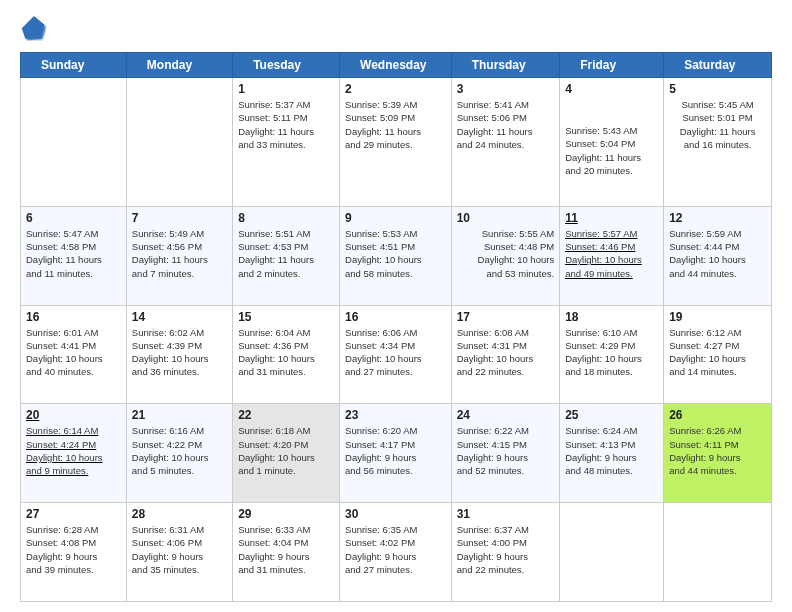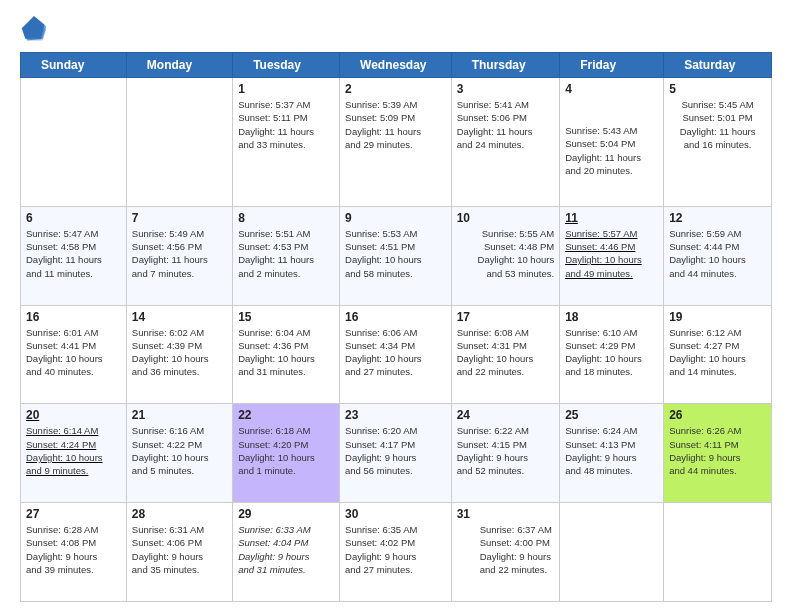--- a/index.html
+++ b/index.html
@@ -280,21 +280,21 @@
 Daylight: 10 hours
 and 9 minutes.</div>
           </td>
           <td style="background: rgb(245, 248, 255);">
             <span class="day-num">21</span>
             <div class="day-info" style="white-space: pre-line;">Sunrise: 6:16 AM
 Sunset: 4:22 PM
 Daylight: 10 hours
 and 5 minutes.</div>
           </td>
-          <td style="background: #c4b5fd;">
+          <td style="background: #e5e5e5;">
             <span class="day-num">22</span>
             <div class="day-info" style="white-space: pre-line;">Sunrise: 6:18 AM
 Sunset: 4:20 PM
 Daylight: 10 hours
 and 1 minute.</div>
           </td>
           <td style="background: rgb(245, 248, 255);">
             <span class="day-num">23</span>
             <div class="day-info" style="white-space: pre-line;">Sunrise: 6:20 AM
 Sunset: 4:17 PM
@@ -333,35 +333,35 @@
           </td>
           <td>
             <span class="day-num">28</span>
             <div class="day-info" style="white-space: pre-line;">Sunrise: 6:31 AM
 Sunset: 4:06 PM
 Daylight: 9 hours
 and 35 minutes.</div>
           </td>
           <td>
             <span class="day-num">29</span>
-            <div class="day-info" style="white-space: pre-line; font-style: italic;">Sunrise: 6:33 AM
+            <div class="day-info" style="white-space: pre-line;">Sunrise: 6:33 AM
 Sunset: 4:04 PM
 Daylight: 9 hours
 and 31 minutes.</div>
           </td>
           <td>
             <span class="day-num">30</span>
             <div class="day-info" style="white-space: pre-line;">Sunrise: 6:35 AM
 Sunset: 4:02 PM
 Daylight: 9 hours
 and 27 minutes.</div>
           </td>
           <td>
             <span class="day-num">31</span>
-            <div class="day-info" style="white-space: pre-line; margin-left: 23px;">Sunrise: 6:37 AM
+            <div class="day-info" style="white-space: pre-line;">Sunrise: 6:37 AM
 Sunset: 4:00 PM
 Daylight: 9 hours
 and 22 minutes.</div>
           </td>
           <td class="empty"></td>
           <td class="empty"></td>
         </tr>
       </tbody>
   </table>
 </div>

